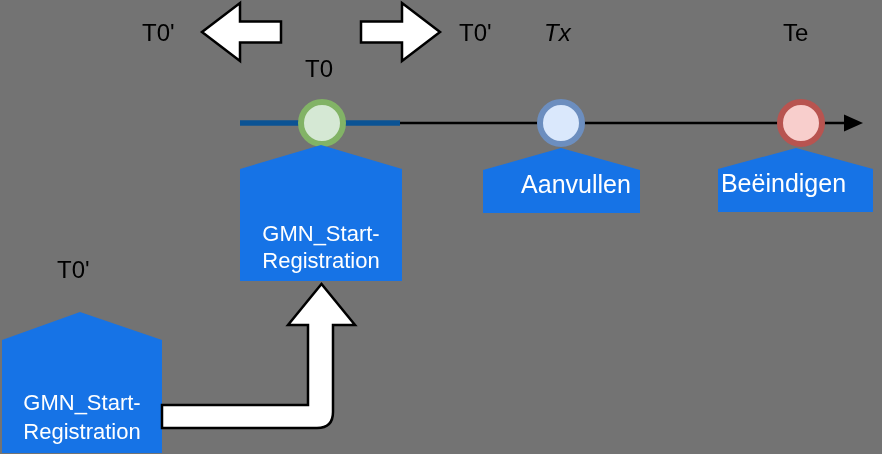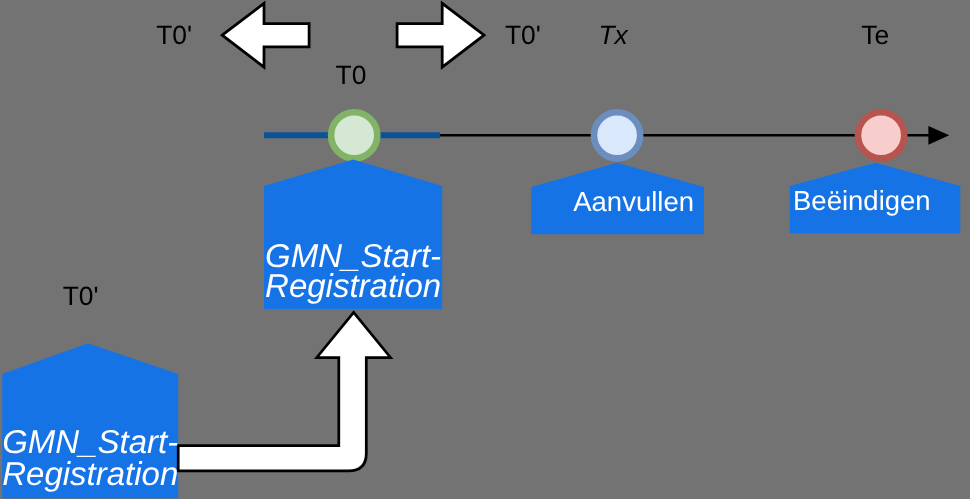--- a/index.html
+++ b/index.html
@@ -17,21 +17,21 @@
     font-size:24px;
     line-height:26px;
     white-space:nowrap;
   }
   .shape-text{
     position:absolute;
     color:#fff;
     text-align:center;
     white-space:nowrap;
   }
-  .shape-text.small{font-size:30px;line-height:27px;font-style:italic;}
+  .shape-text.small{font-size:22px;line-height:27px;}
   .shape-text.big{font-size:25px;line-height:30px;}
 </style>
 </head>
 <body>
 
 <div id="canvas">
 
   <svg id="shapes" width="882" height="454" viewBox="0 0 882 454">
 
     <line x1="398" y1="123" x2="846" y2="123" stroke-width="2.4" stroke="#000000"></line>

